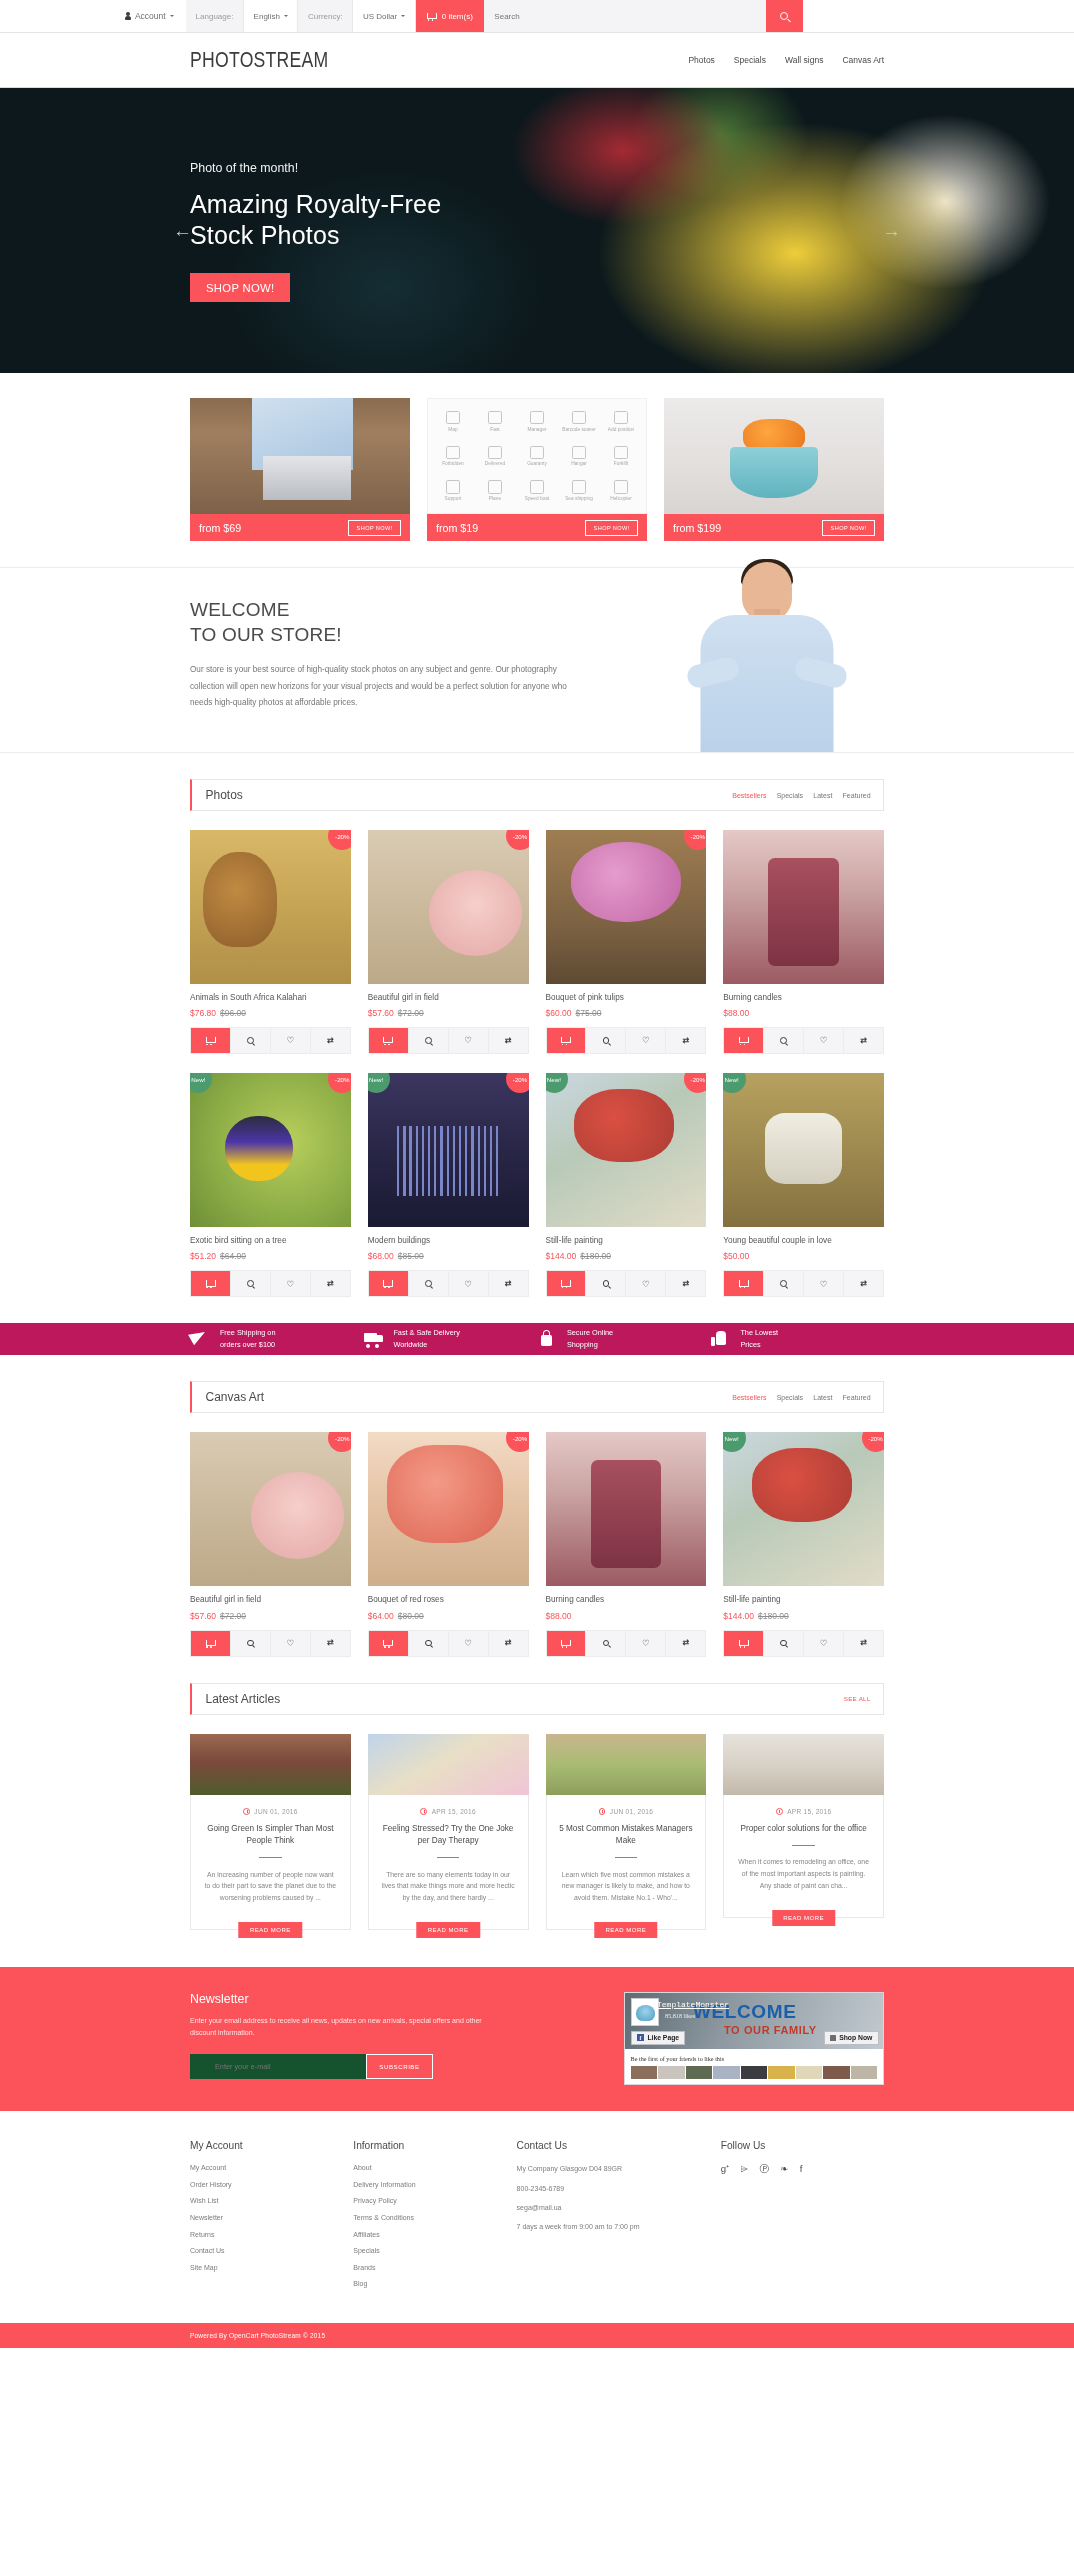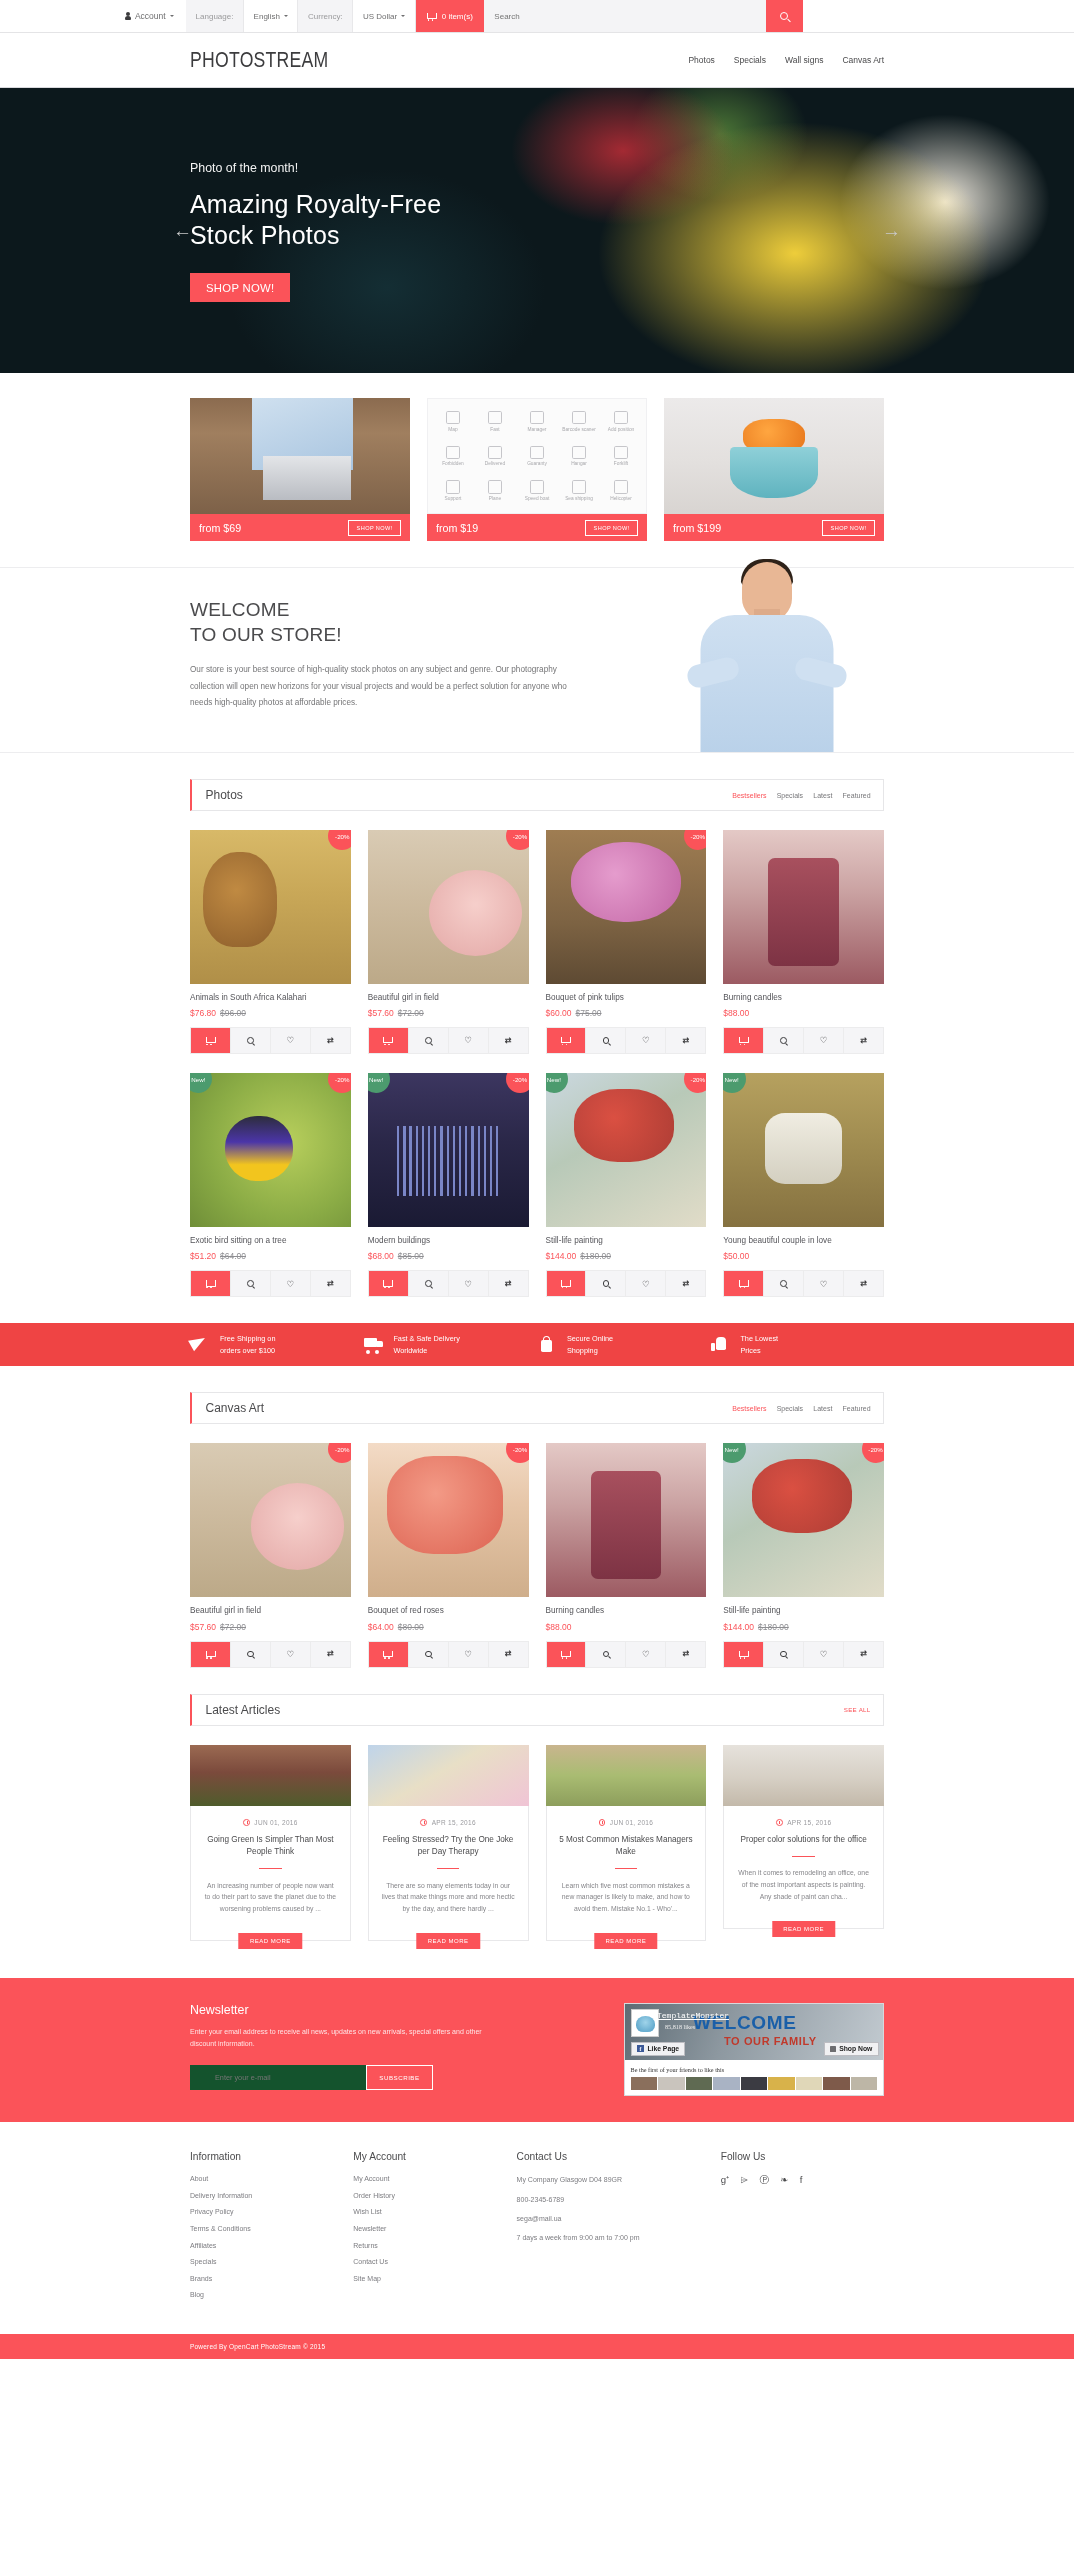--- a/index.html
+++ b/index.html
@@ -142,21 +142,21 @@
   .im-city{background:linear-gradient(180deg,#3c3660 0%,#2a2748 45%,#1a1a33 100%);}
   .im-city::after{content:"";position:absolute;left:18%;bottom:20%;width:64%;height:46%;background:repeating-linear-gradient(90deg,#7a86c7 0 2.3px,transparent 2.3px 6.2px);}
   .im-still{background:linear-gradient(150deg,#cbd8e0 0%,#b8c9b8 40%,#e1dcc8 100%);}
   .im-still::after{content:"";position:absolute;left:18%;top:10%;width:62%;height:48%;background:radial-gradient(circle at 40% 40%,#e03a2c,#a8231d);border-radius:44%;opacity:.85;}
   .im-couple{background:linear-gradient(180deg,#b6a15f 0%,#9e8a4f 50%,#857140 100%);}
   .im-couple::after{content:"";position:absolute;left:26%;top:26%;width:48%;height:46%;background:linear-gradient(180deg,#f0ede2,#d3cfc0);border-radius:26%;}
   .im-roses{background:linear-gradient(180deg,#f3dbc6 0%,#e6c6a8 40%,#cfae8b 100%);}
   .im-roses::after{content:"";position:absolute;left:12%;top:8%;width:72%;height:64%;background:radial-gradient(circle at 42% 38%,#f39a86,#dd6352);border-radius:40%;}
 
   
-  .services { background:#ef4444; height:43px; margin-top:26px; display:flex; align-items:center; }
+  .services { background:#be185d; height:32px; margin-top:26px; display:flex; align-items:center; }
   .srv-row { display:flex; width:694px; margin:0 auto; }
   .srv { flex:1; display:flex; align-items:center; gap:9.6px; }
   .srv-ic { width:20.3px; height:18px; flex:0 0 20.3px; position:relative; }
   .srv-txt { color:#fff; font-size:7.3px; line-height:1.65; }
   .ic-plane{width:0;height:0;border-left:16px solid #fff;border-top:6.2px solid transparent;border-bottom:6.2px solid transparent;transform:rotate(-30deg);}
   .ic-truck{position:absolute;left:0;top:2.3px;width:13.5px;height:9px;background:#fff;border-radius:1.1px;}
   .ic-truck2{position:absolute;left:12.4px;top:5.1px;width:6.8px;height:6.2px;background:#fff;border-radius:1.1px 1.7px 1.1px 1.1px;}
   .ic-wheel{position:absolute;bottom:0;left:2.3px;width:4px;height:4px;border-radius:50%;background:#fff;box-shadow:9px 0 0 #fff;}
   .ic-lock{position:absolute;left:4px;top:4.5px;width:11.3px;height:11.3px;background:#fff;border-radius:1.7px;}
   .ic-shackle{position:absolute;left:6.2px;top:0px;width:6.8px;height:6.8px;border:1.7px solid #fff;border-bottom:none;border-radius:4px 4px 0 0;}
@@ -833,44 +833,44 @@
         </div>
       </div>
     </div>
   </div>
 </div>
 
 <div class="footer">
   <div class="container">
     <div class="footer-row">
       <div class="fcol">
+        <h4>My Account</h4>
+        <div id="fcol1">
+            <a>My Account</a>
+            <a>Order History</a>
+            <a>Wish List</a>
+            <a>Newsletter</a>
+            <a>Returns</a>
+            <a>Contact Us</a>
+            <a>Site Map</a>
+          </div>
+      </div>
+      <div class="fcol">
         <h4>Information</h4>
         <div id="fcol0">
             <a>About</a>
             <a>Delivery Information</a>
             <a>Privacy Policy</a>
             <a>Terms &amp; Conditions</a>
             <a>Affiliates</a>
             <a>Specials</a>
             <a>Brands</a>
             <a>Blog</a>
           </div>
       </div>
-      <div class="fcol">
-        <h4>My Account</h4>
-        <div id="fcol1">
-            <a>My Account</a>
-            <a>Order History</a>
-            <a>Wish List</a>
-            <a>Newsletter</a>
-            <a>Returns</a>
-            <a>Contact Us</a>
-            <a>Site Map</a>
-          </div>
-      </div>
       <div class="fcol wide">
         <h4>Contact Us</h4>
         <p>My Company Glasgow D04 89GR</p>
         <p>800-2345-6789</p>
         <p>sega@mail.ua</p>
         <p>7 days a week from 9:00 am to 7:00 pm</p>
       </div>
       <div class="fcol">
         <h4>Follow Us</h4>
         <div class="social" id="socialRow">

